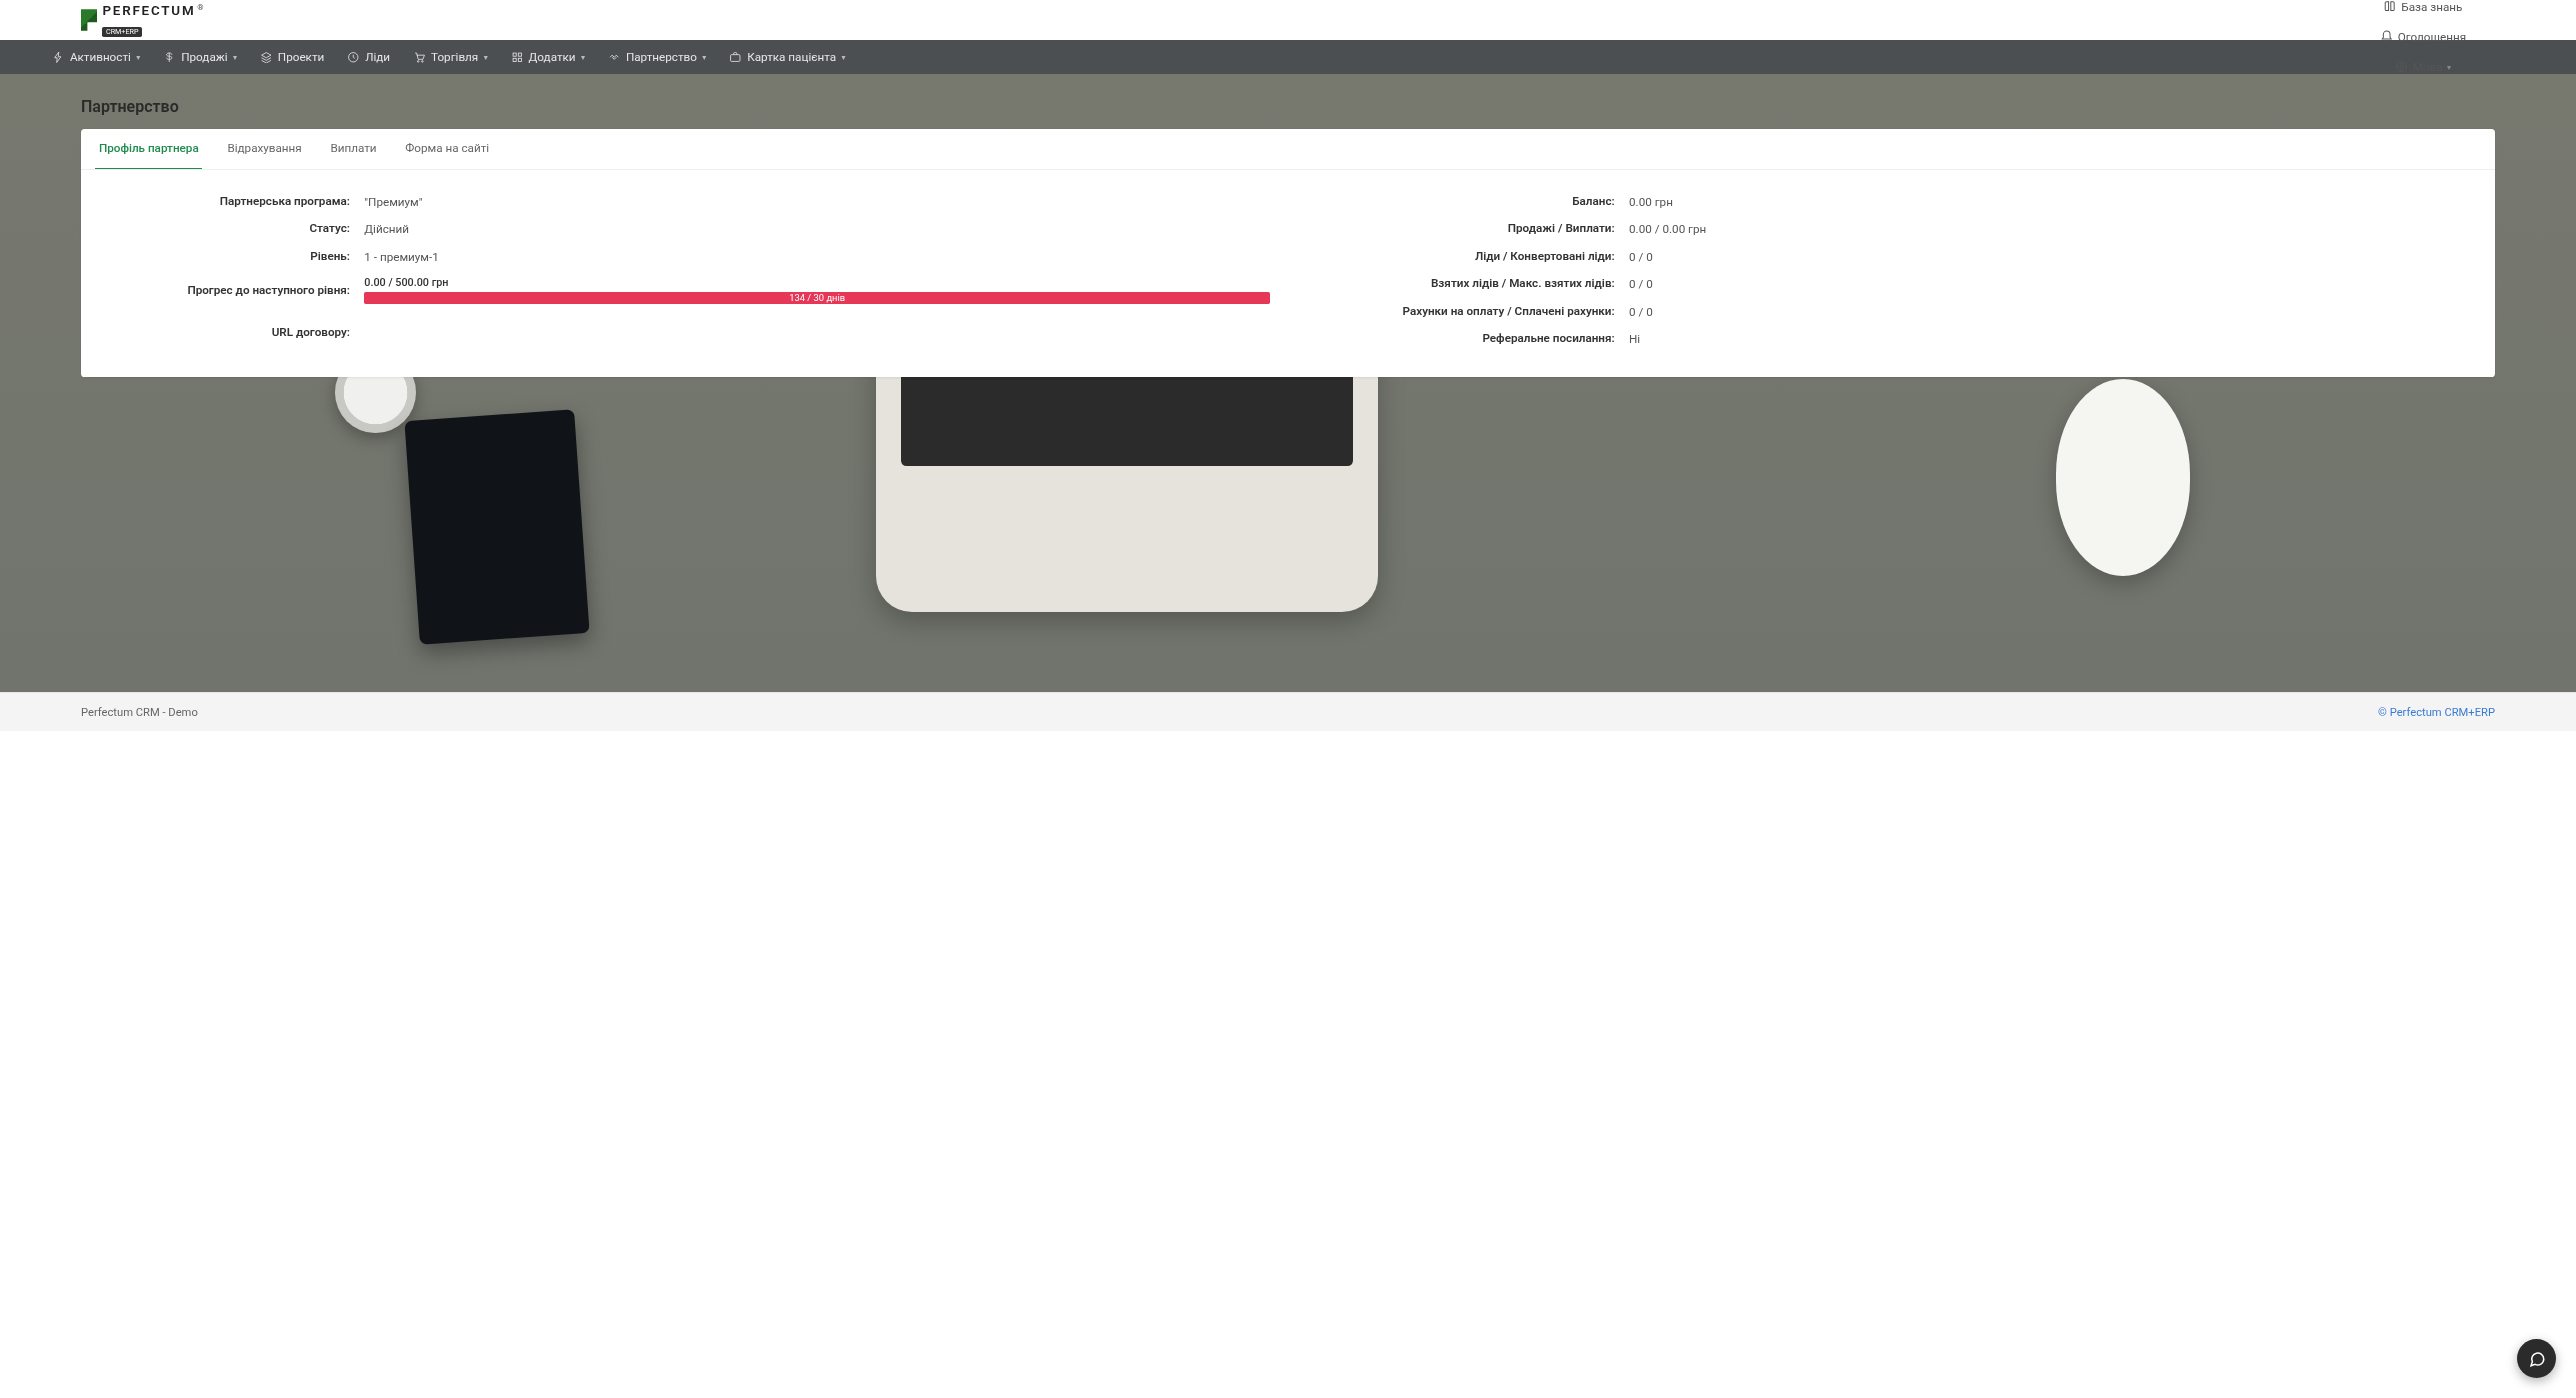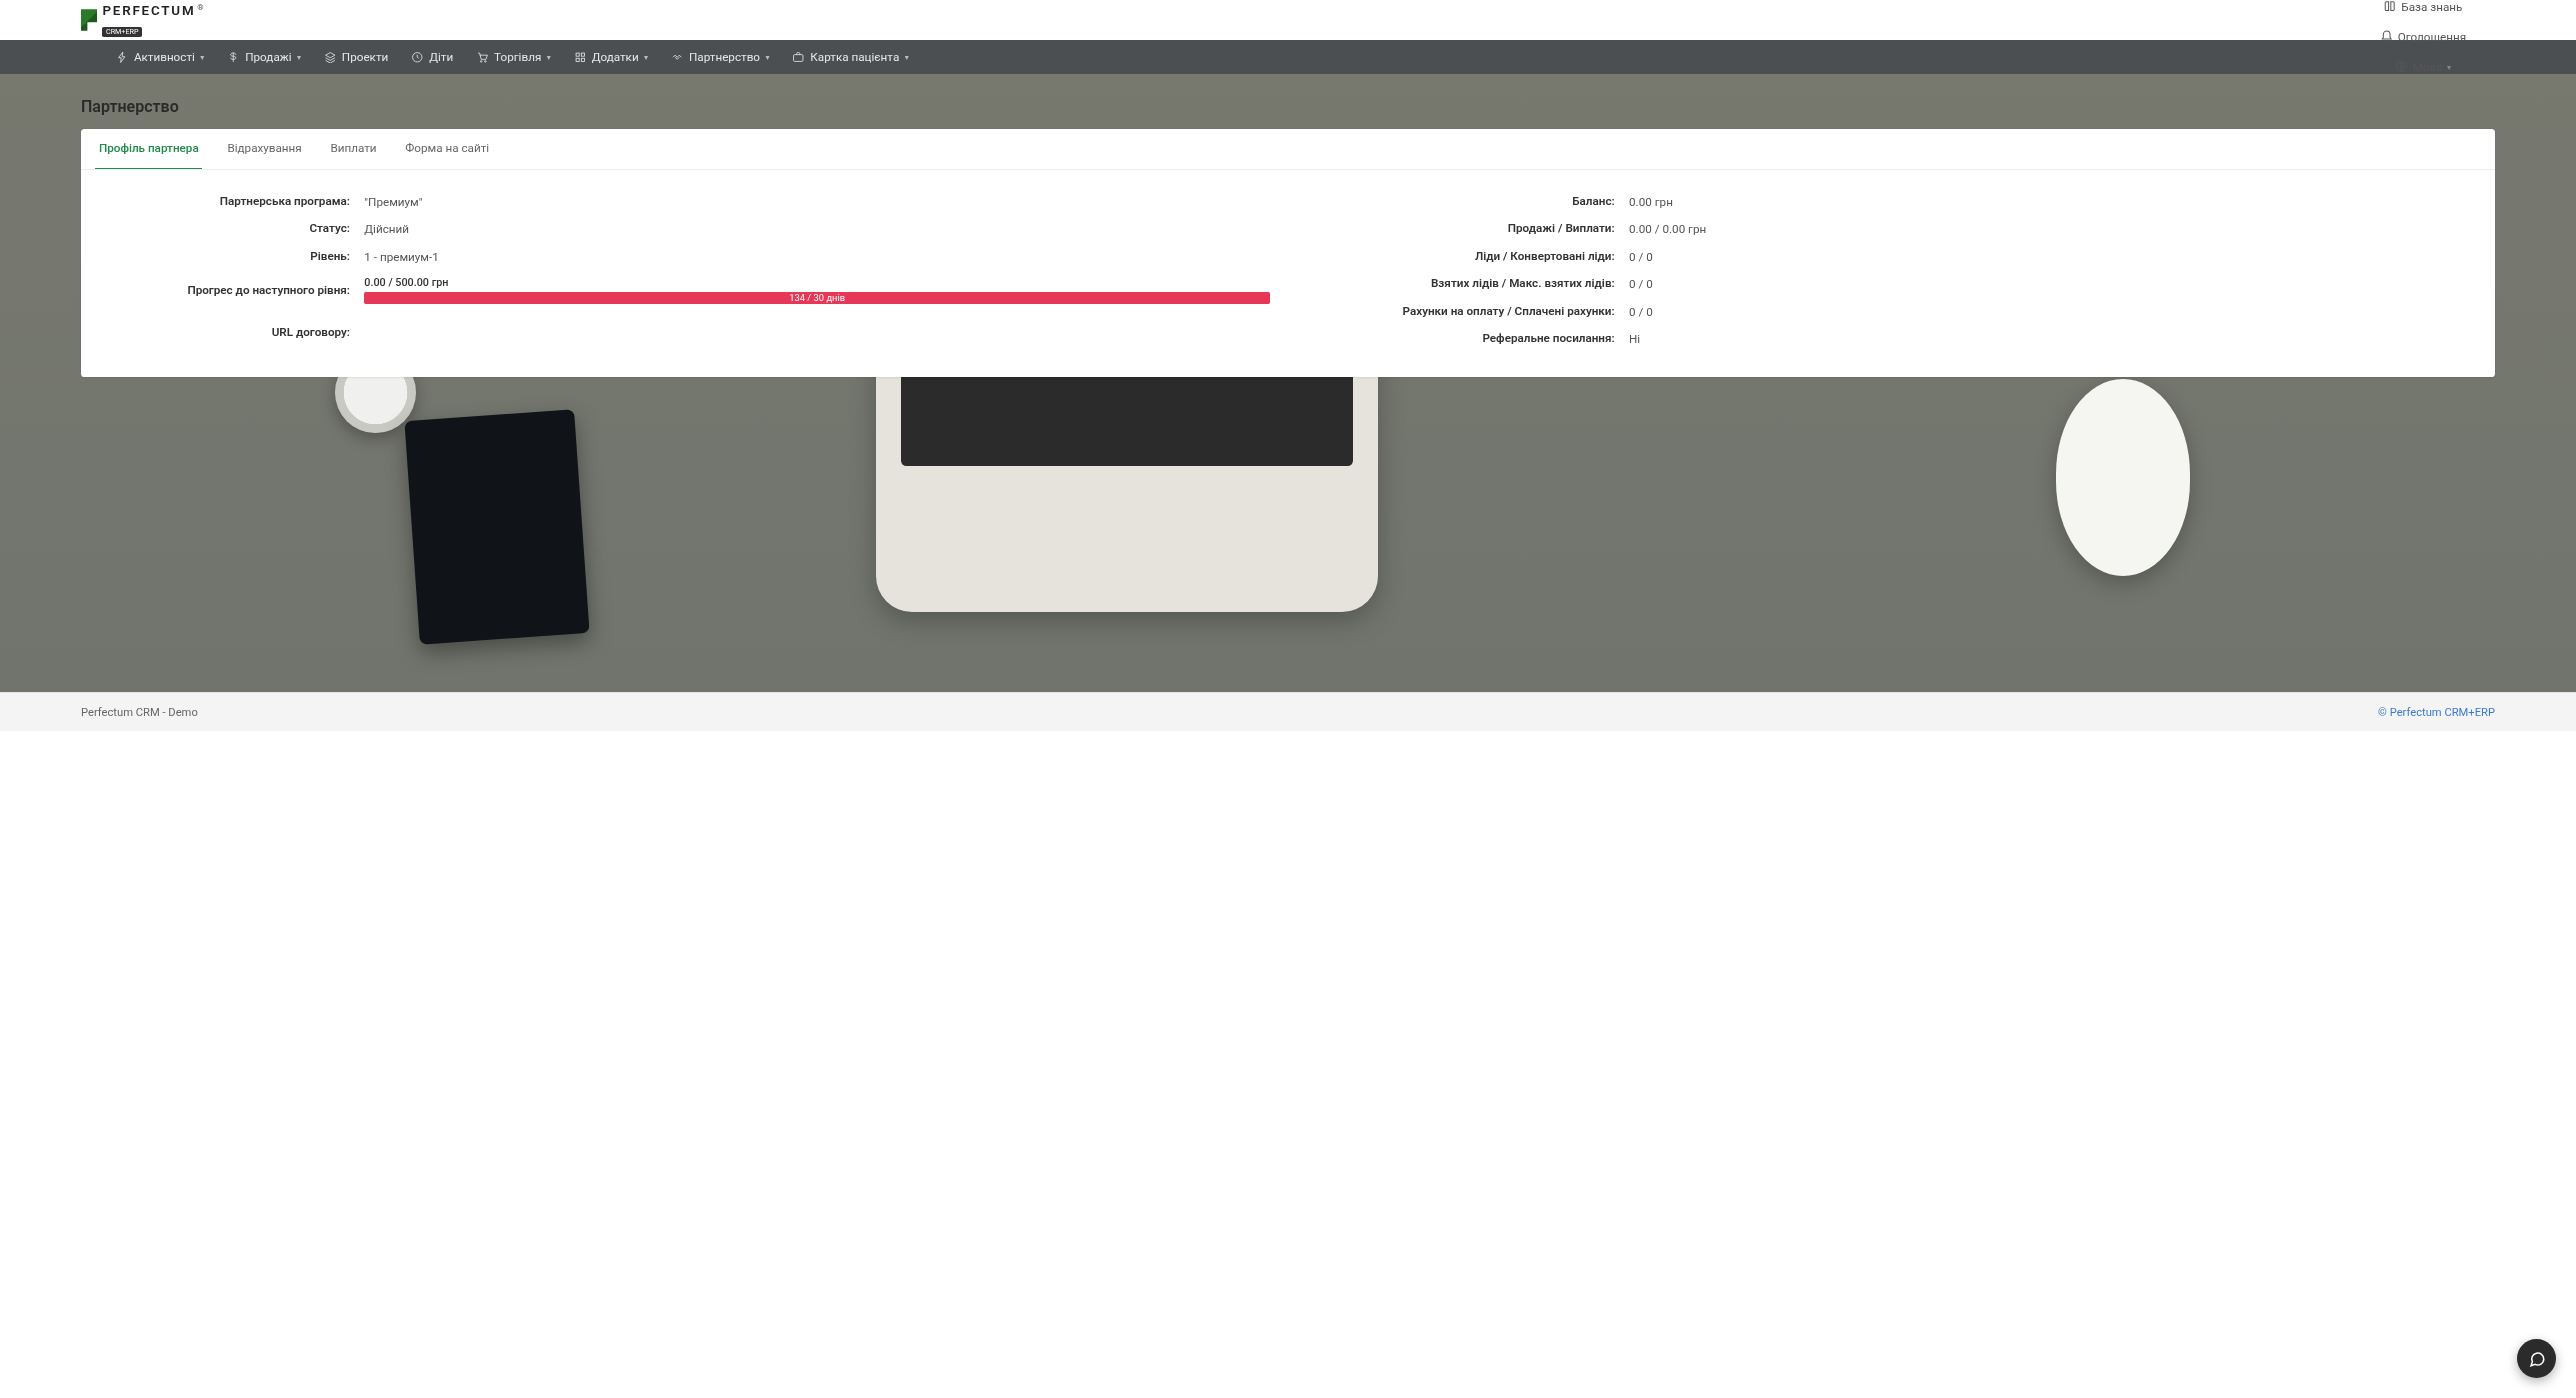--- a/index.html
+++ b/index.html
@@ -34,21 +34,21 @@
   }
   .avatar svg { width:14.3px; height:14.3px; fill:#fff;}
   .chev { font-size:8px; color:#888; }
 
   
   .mainnav {
     background: #4c4f52;
     color: #e6e6e6;
     height: 34px;
     display: flex; align-items: center;
-    padding: 0 116px;
+    padding: 0 52px;
     gap: 23px;
     font-size: 11.7px;
   }
   .mainnav-item { display:flex; align-items:center; gap:5.4px; cursor:pointer; }
   .mainnav-item .chev { color:#bbb; }
   .nav-icon { width:12.5px; height:12.5px; display:inline-flex; align-items:center; justify-content:center;}
   .nav-icon svg { width:12.5px; height:12.5px; stroke:#e6e6e6; fill:none; stroke-width:1.6;}
 
   
   .bg-area {
@@ -209,21 +209,21 @@
       </span>
       <span>Проекти</span>
     </div>
     <div class="mainnav-item">
       <span class="nav-icon">
         <svg viewBox="0 0 24 24">
           <circle cx="12" cy="12" r="9"></circle>
           <path d="M12 7v5l3 2"></path>
         </svg>
       </span>
-      <span>Діти</span>
+      <span>Ліди</span>
     </div>
     <div class="mainnav-item">
       <span class="nav-icon">
         <svg viewBox="0 0 24 24">
           <path d="M4 4h3l3 12h9l3-8H7"></path>
           <circle cx="10" cy="20" r="1.5"></circle>
           <circle cx="18" cy="20" r="1.5"></circle>
         </svg>
       </span>
       <span>Торгівля</span>

